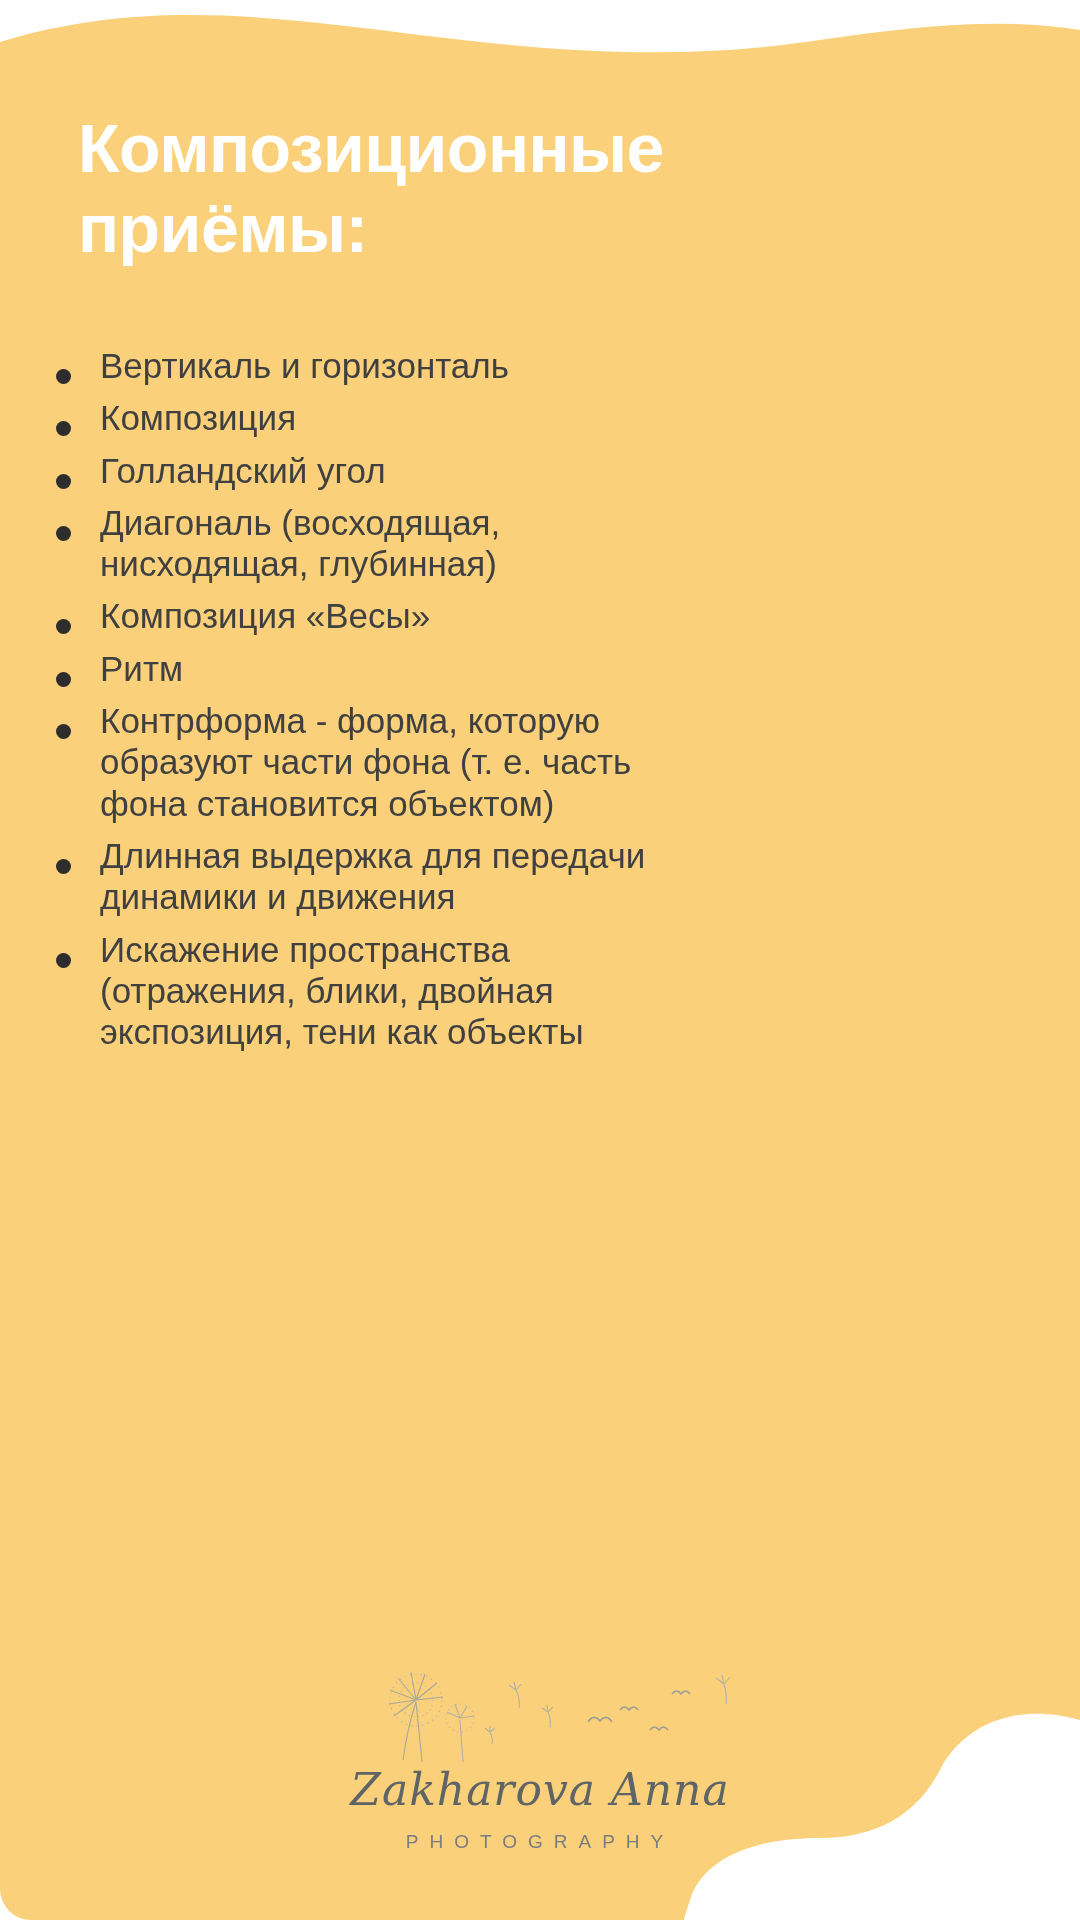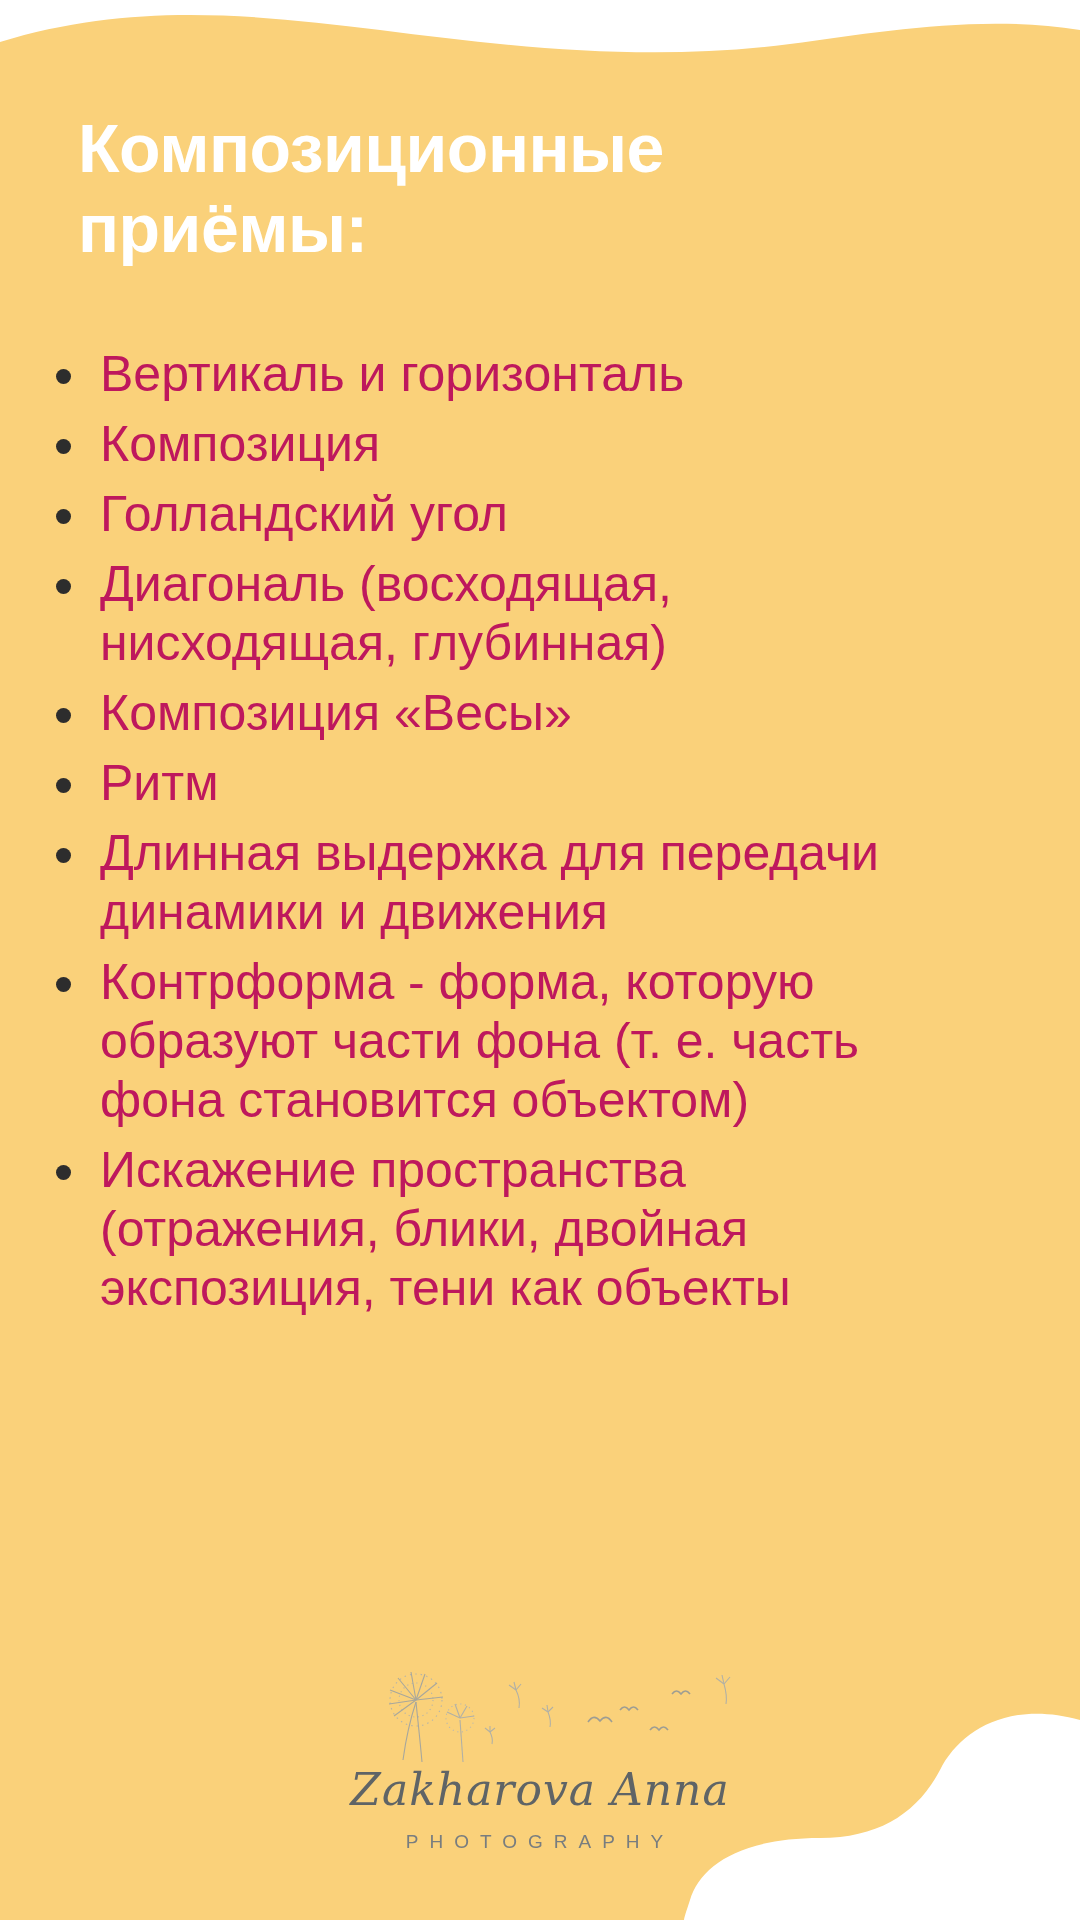--- a/index.html
+++ b/index.html
@@ -13,20 +13,21 @@
     font-family: "Liberation Sans", sans-serif;
     overflow: hidden;
   }
 
   #card {
     position: relative;
     width: 1080px;
     height: 1920px;
     background: #ffffff;
     overflow: hidden;
+    border-radius: 31px;
   }
 
   
   #panel {
     position: absolute;
     left: 0;
     top: 0;
     width: 1080px;
     height: 1920px;
   }
@@ -66,24 +67,24 @@
     margin: 0;
     padding: 0;
     list-style: none;
     color: #2b2b2b;
   }
 
   #list li {
     position: relative;
     padding-left: 60px;
     margin-bottom: 11px;
-    font-size: 50px;
+    font-size: 35px;
     line-height: 1.18;
     font-weight: 400;
-    color: #be185d;
+    color: #404040;
   }
 
   #list li .bullet {
     position: absolute;
     left: 16px;
     top: 24px;
     width: 15px;
     height: 15px;
     border-radius: 50%;
     background: #2d2d2d;
@@ -179,28 +180,28 @@
       <li>
         <span class="bullet"></span>
         <span class="txt">Композиция «Весы»</span>
       </li>
       <li>
         <span class="bullet"></span>
         <span class="txt">Ритм</span>
       </li>
       <li>
         <span class="bullet"></span>
-        <span class="txt">Длинная выдержка для передачи
-динамики и движения</span>
-      </li>
-      <li>
-        <span class="bullet"></span>
         <span class="txt">Контрформа - форма, которую
 образуют части фона (т. е. часть
 фона становится объектом)</span>
+      </li>
+      <li>
+        <span class="bullet"></span>
+        <span class="txt">Длинная выдержка для передачи
+динамики и движения</span>
       </li>
       <li>
         <span class="bullet"></span>
         <span class="txt">Искажение пространства
 (отражения, блики, двойная
 экспозиция, тени как объекты</span>
       </li>
     </ul>
 
     <div id="logo">

